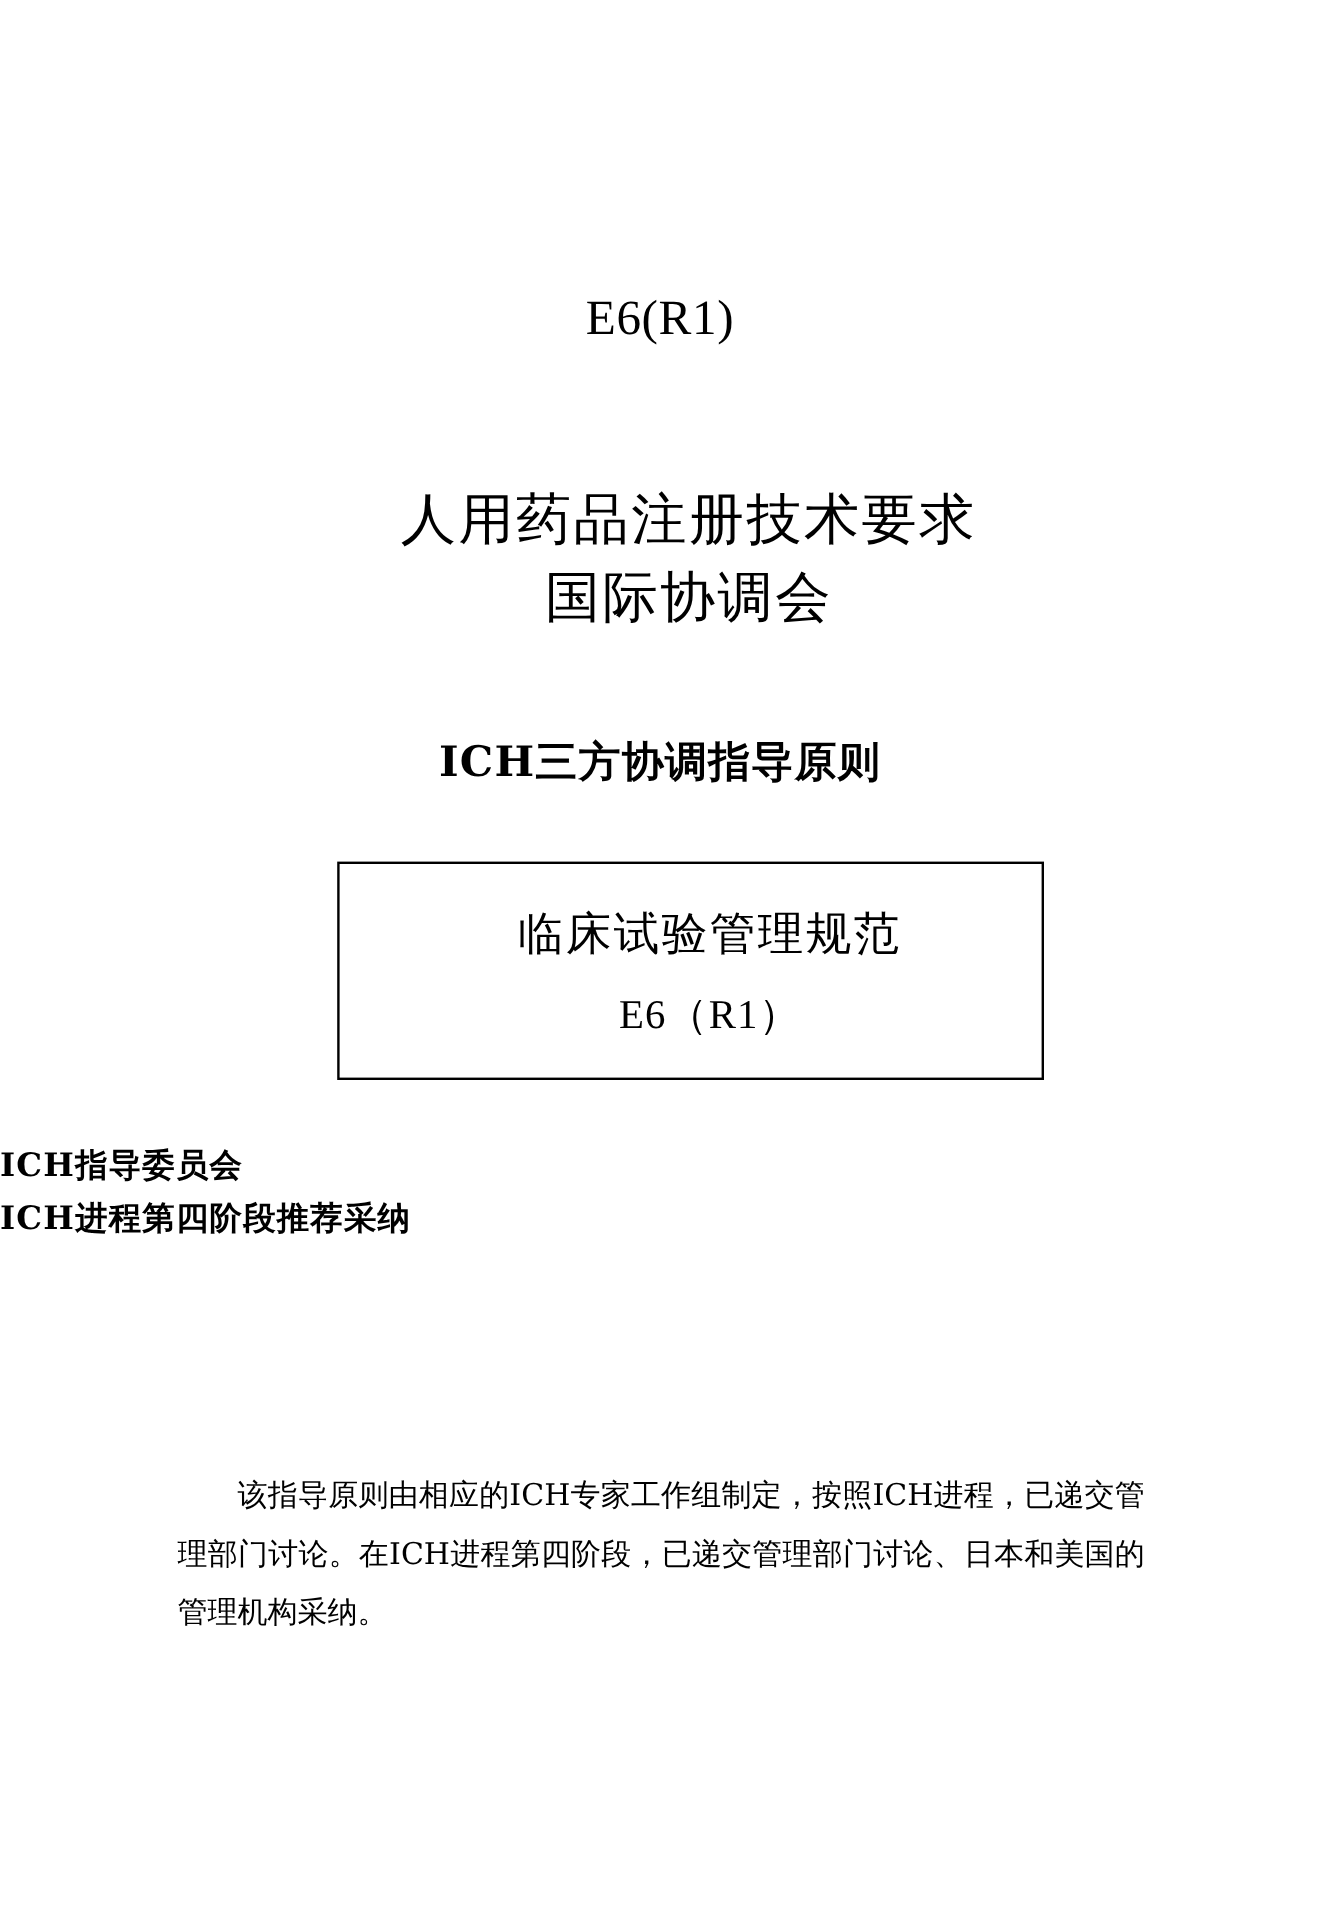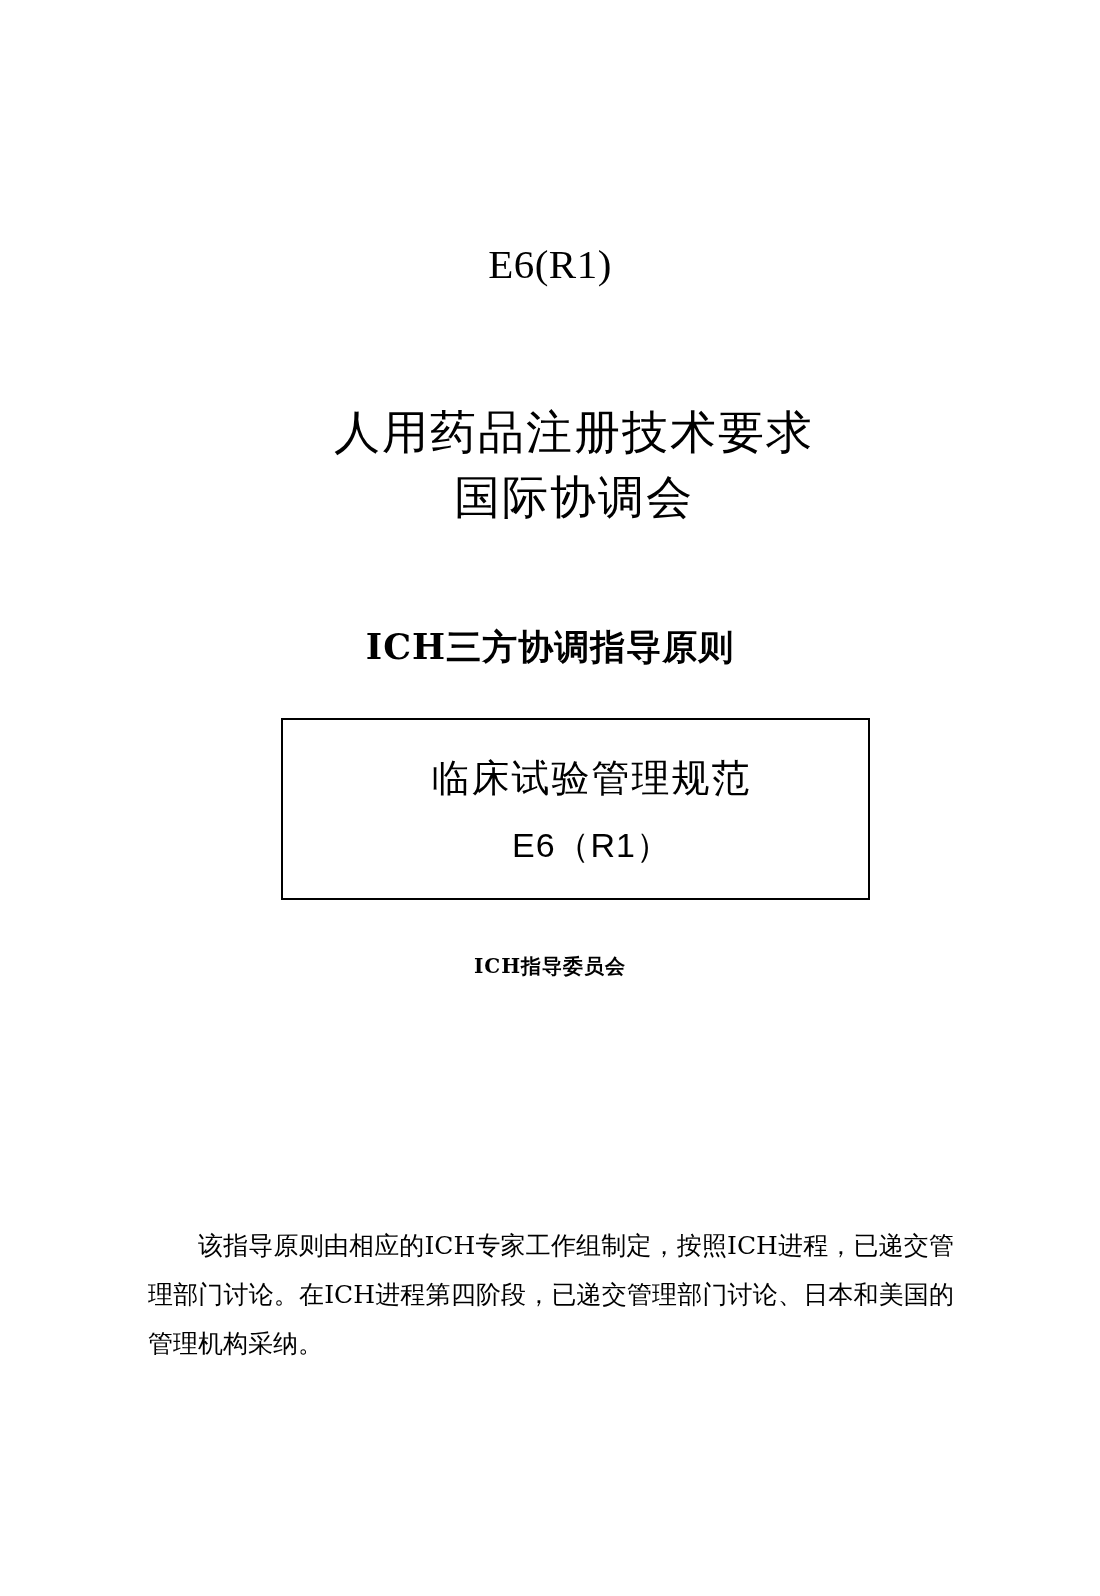--- a/index.html
+++ b/index.html
@@ -54,21 +54,20 @@
   .guideline-kind {
     position: absolute;
     top: 612px;
     left: 0;
     width: 1100px;
     text-align: center;
     font-size: 35px;
     font-weight: bold;
     letter-spacing: 1px;
     font-family: "DejaVu Serif", serif;
-    margin-top: 12px;
   }
 
   .title-box {
     position: absolute;
     top: 718px;
     left: 281px;
     width: 589px;
     height: 182px;
     border: 2px solid #000;
     box-sizing: border-box;
@@ -81,30 +80,29 @@
   .title-box .t-main {
     font-size: 38px;
     letter-spacing: 2px;
     line-height: 1.5;
     font-family: "DejaVu Serif", serif;
   }
   .title-box .t-sub {
     font-size: 34px;
     letter-spacing: 1px;
     margin-top: 16px;
-    font-family: Liberation Sans, sans-serif;
+    font-family: Liberation Serif, serif;
   }
 
   .approval {
     position: absolute;
     top: 950px;
     left: 0;
     width: 1100px;
-    text-align: center;
-    font-size: 20px;
+    font-size: 27px;
     font-weight: bold;
     line-height: 1.62;
     letter-spacing: 1px;
     font-family: "DejaVu Serif", serif;
   }
   .approval div { display: block; }
 
   .note {
     position: absolute;
     top: 1222px;
@@ -132,17 +130,18 @@
 
   <div class="guideline-kind">ICH三方协调指导原则</div>
 
   <div class="title-box">
     <div class="t-main">临床试验管理规范</div>
     <div class="t-sub">E6（R1）</div>
   </div>
 
   <div class="approval">
     <div>ICH指导委员会</div>
+    <div>ICH进程第四阶段推荐采纳</div>
   </div>
 
   <div class="note">该指导原则由相应的ICH专家工作组制定，按照ICH进程，已递交管理部门讨论。在ICH进程第四阶段，已递交管理部门讨论、日本和美国的管理机构采纳。</div>
 
 </div>
 
 </body></html>

